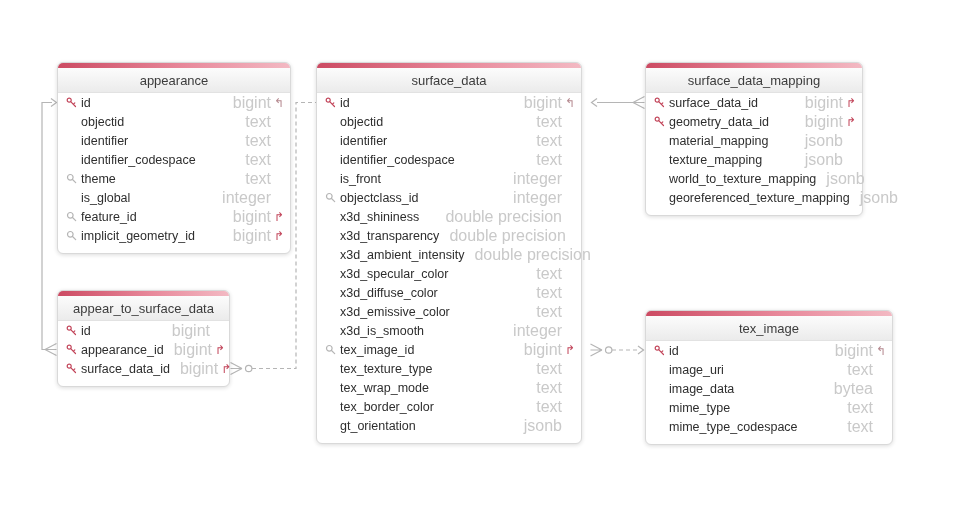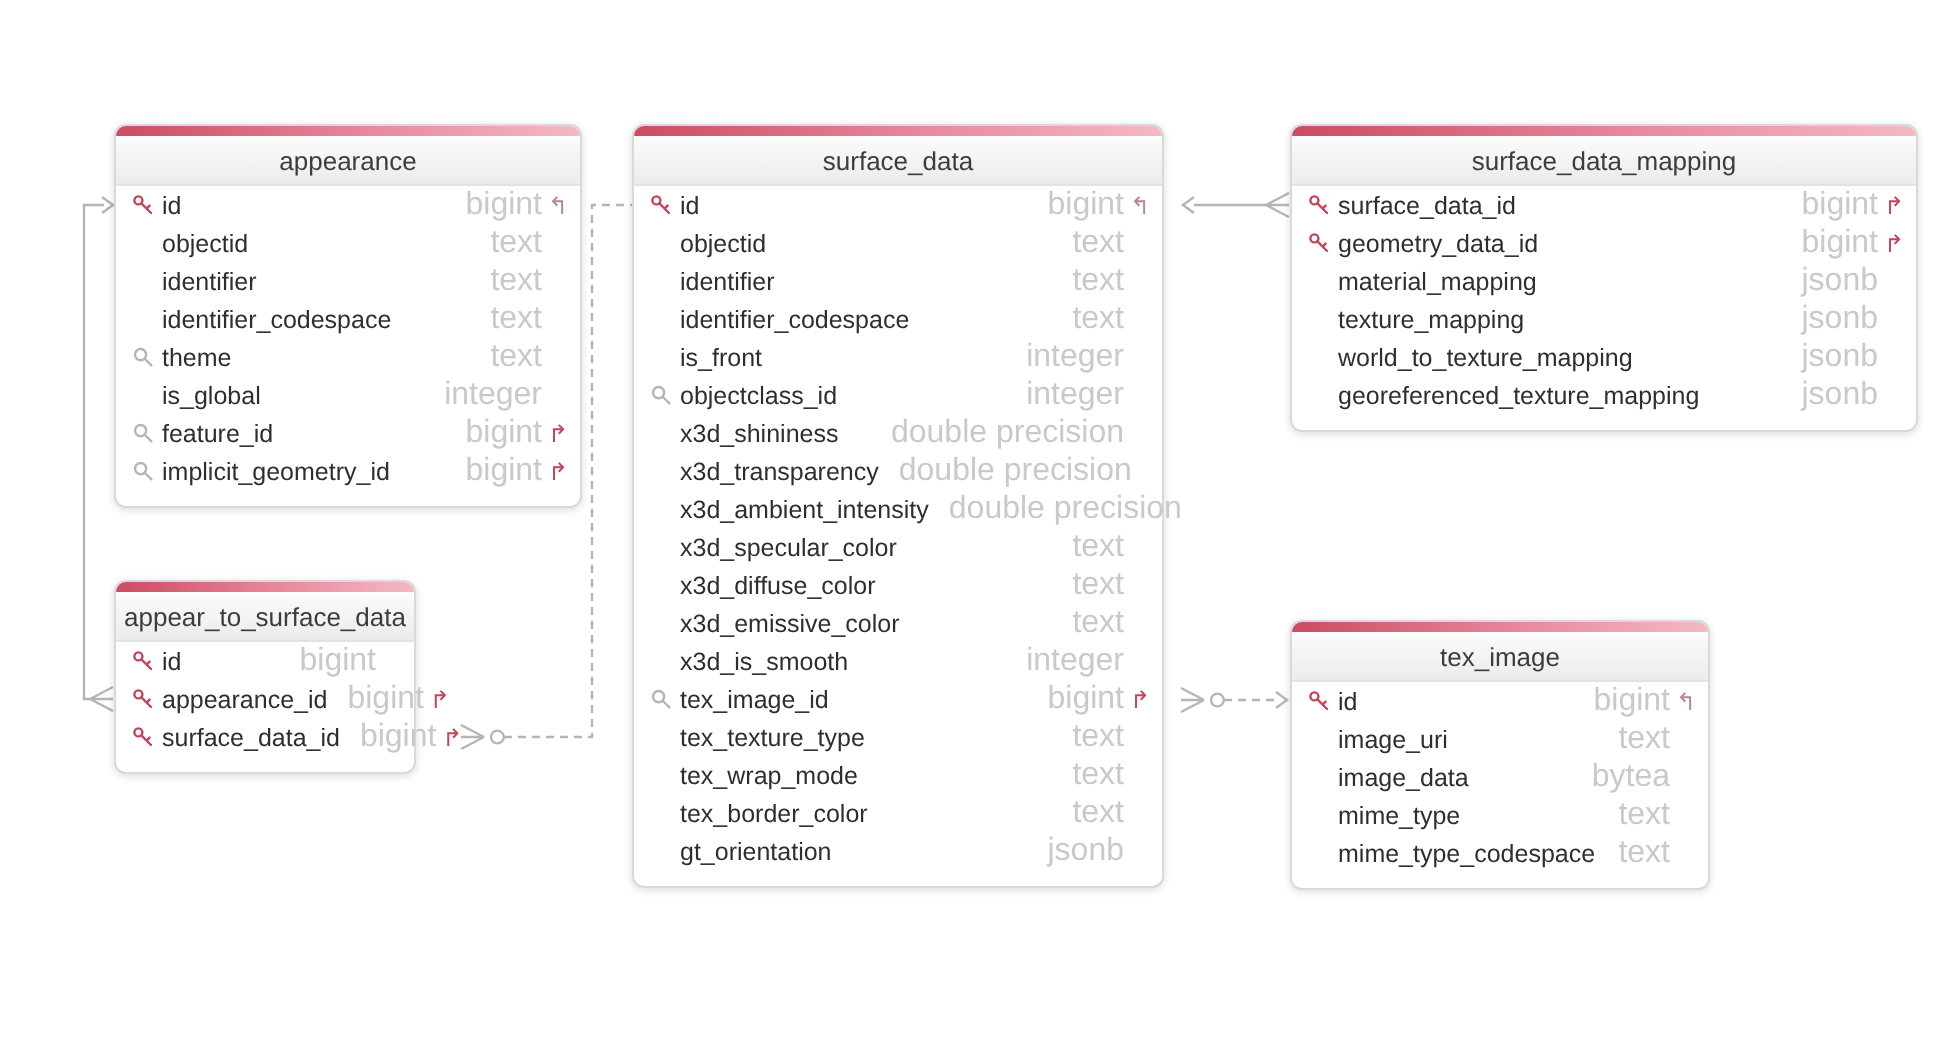--- a/index.html
+++ b/index.html
@@ -132,21 +132,21 @@
               <path d="M6.5 6.5 L9.7 9.7" fill="none" stroke="#b5b5b5" stroke-width="1.2" stroke-linecap="round"></path>
             </svg>
           </span>
           <span class="fname">implicit_geometry_id</span>
           <span class="ftype">bigint</span>
           <span class="farrow out">↱</span>
         </div>
       </div>
   </div>
 
-  <div class="table" style="left:57px; top:290px; width:151px;">
+  <div class="table" style="left:57px; top:290px; width:173px;">
     <div class="accent"></div>
     <div class="tbl-head">
       <span class="tbl-title">appear_to_surface_data</span>
     </div>
     <div class="tbl-body">
         <div class="row">
           <span class="gut">
             <svg width="11" height="11" viewBox="0 0 11 11">
               <circle cx="3.2" cy="3.2" r="2" fill="none" stroke="#c2455a" stroke-width="1.2"></circle>
               <path d="M4.7 4.7 L9.5 9.5 M7.3 7.3 L8.8 5.8" fill="none" stroke="#c2455a" stroke-width="1.2" stroke-linecap="round"></path>
@@ -306,21 +306,21 @@
         </div>
         <div class="row">
           <span class="gut"></span>
           <span class="fname">gt_orientation</span>
           <span class="ftype">jsonb</span>
           <span class="farrow"></span>
         </div>
       </div>
   </div>
 
-  <div class="table" style="left:645px; top:62px; width:314px;">
+  <div class="table" style="left:645px; top:62px; width:218px;">
     <div class="accent"></div>
     <div class="tbl-head">
       <span class="tbl-title">surface_data_mapping</span>
     </div>
     <div class="tbl-body">
         <div class="row">
           <span class="gut">
             <svg width="11" height="11" viewBox="0 0 11 11">
               <circle cx="3.2" cy="3.2" r="2" fill="none" stroke="#c2455a" stroke-width="1.2"></circle>
               <path d="M4.7 4.7 L9.5 9.5 M7.3 7.3 L8.8 5.8" fill="none" stroke="#c2455a" stroke-width="1.2" stroke-linecap="round"></path>
@@ -361,21 +361,21 @@
         </div>
         <div class="row">
           <span class="gut"></span>
           <span class="fname">georeferenced_texture_mapping</span>
           <span class="ftype">jsonb</span>
           <span class="farrow"></span>
         </div>
       </div>
   </div>
 
-  <div class="table" style="left:645px; top:310px; width:210px;">
+  <div class="table" style="left:645px; top:310px; width:248px;">
     <div class="accent"></div>
     <div class="tbl-head">
       <span class="tbl-title">tex_image</span>
     </div>
     <div class="tbl-body">
         <div class="row">
           <span class="gut">
             <svg width="11" height="11" viewBox="0 0 11 11">
               <circle cx="3.2" cy="3.2" r="2" fill="none" stroke="#c2455a" stroke-width="1.2"></circle>
               <path d="M4.7 4.7 L9.5 9.5 M7.3 7.3 L8.8 5.8" fill="none" stroke="#c2455a" stroke-width="1.2" stroke-linecap="round"></path>

